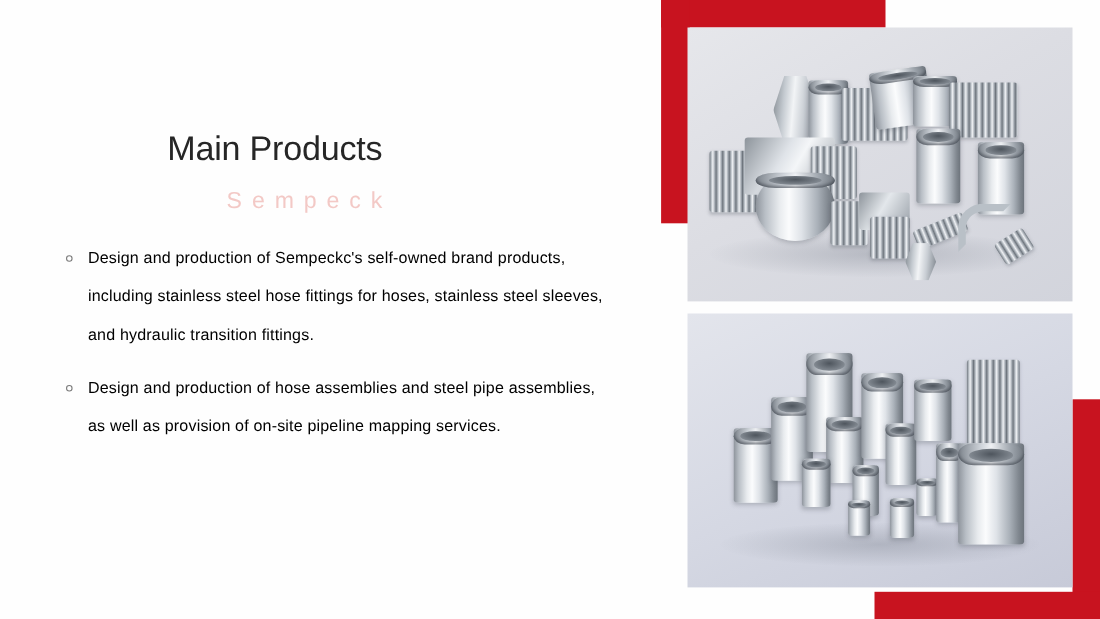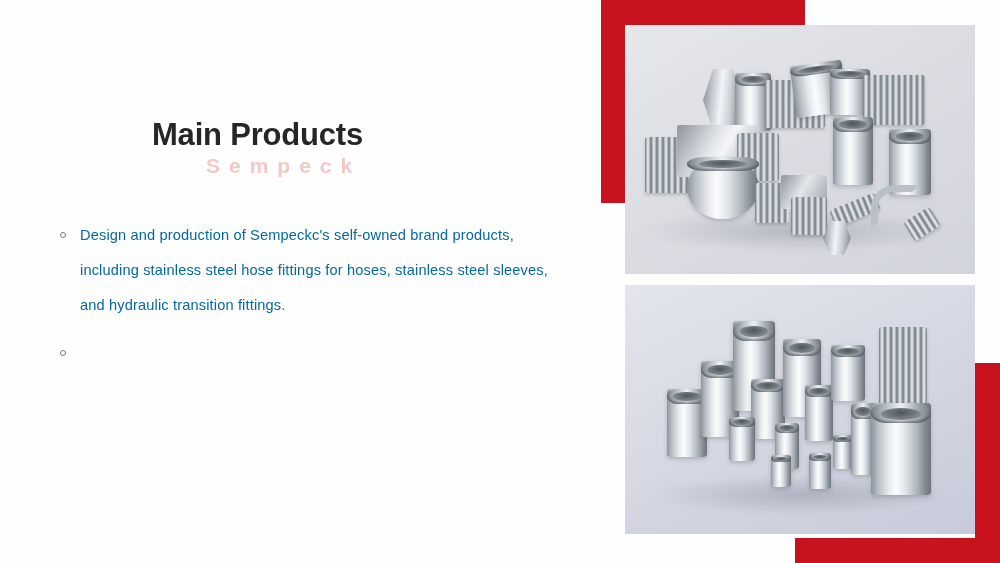--- a/index.html
+++ b/index.html
@@ -31,55 +31,55 @@
   }
   .title-block {
     position: absolute;
     left: 152px;
     top: 119px;
     width: 420px;
   }
   .main-title {
     font-family: "Liberation Sans", sans-serif;
     font-size: 31px;
-    font-weight: bold;
+    font-weight: normal;
     color: #262626;
     letter-spacing: -0.2px;
     line-height: 1.0;
     white-space: nowrap;
   }
   .sub-title {
     font-family: "Liberation Sans", sans-serif;
     font-size: 21px;
-    font-weight: bold;
+    font-weight: normal;
     color: #f3c9c6;
     letter-spacing: 9px;
     line-height: 1.0;
-    margin-top: 5px;
+    margin-top: 22px;
     margin-left: 54px;
     white-space: nowrap;
   }
 
   .bullet-list {
     position: absolute;
     left: 58px;
     top: 218px;
     width: 500px;
     margin: 0;
     padding: 0;
     list-style: none;
   }
   .bullet-item {
     position: relative;
     padding-left: 22px;
     margin-bottom: 13px;
     font-family: "Liberation Sans", sans-serif;
     font-size: 14.6px;
     line-height: 35px;
-    color: #0369a1;
+    color: #000000;
     letter-spacing: 0.15px;
   }
   .bullet-item:last-child { margin-bottom: 0; }
   .bullet-marker {
     position: absolute;
     left: 2px;
     top: 14px;
     width: 6px;
     height: 6px;
     border: 1px solid #7a7a7a;
@@ -213,20 +213,21 @@
       <div class="sub-title">Sempeck</div>
     </div>
 
     <ul class="bullet-list">
       <li class="bullet-item">
         <span class="bullet-marker"></span>
         <span>Design and production of Sempeckc's self-owned brand products, including stainless steel hose fittings for hoses, stainless steel sleeves, and hydraulic transition fittings.</span>
       </li>
       <li class="bullet-item">
         <span class="bullet-marker"></span>
+        <span>Design and production of hose assemblies and steel pipe assemblies, as well as provision of on-site pipeline mapping services.</span>
       </li>
     </ul>
 
   </div>
 
   <div class="right-pane">
 
     <div class="red-top-horz"></div>
     <div class="red-top-vert"></div>
     <div class="red-bot-vert"></div>

